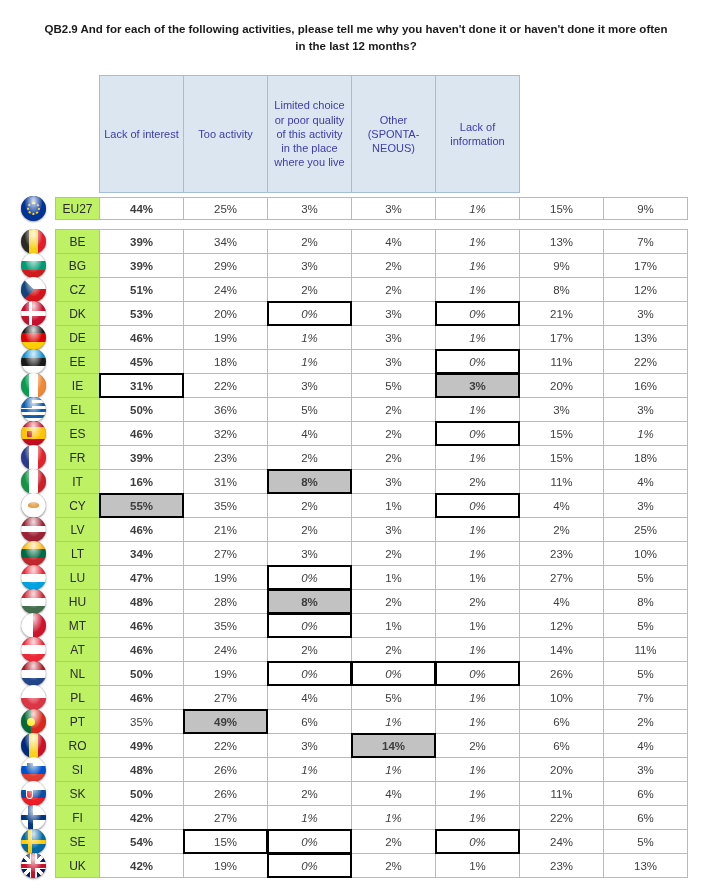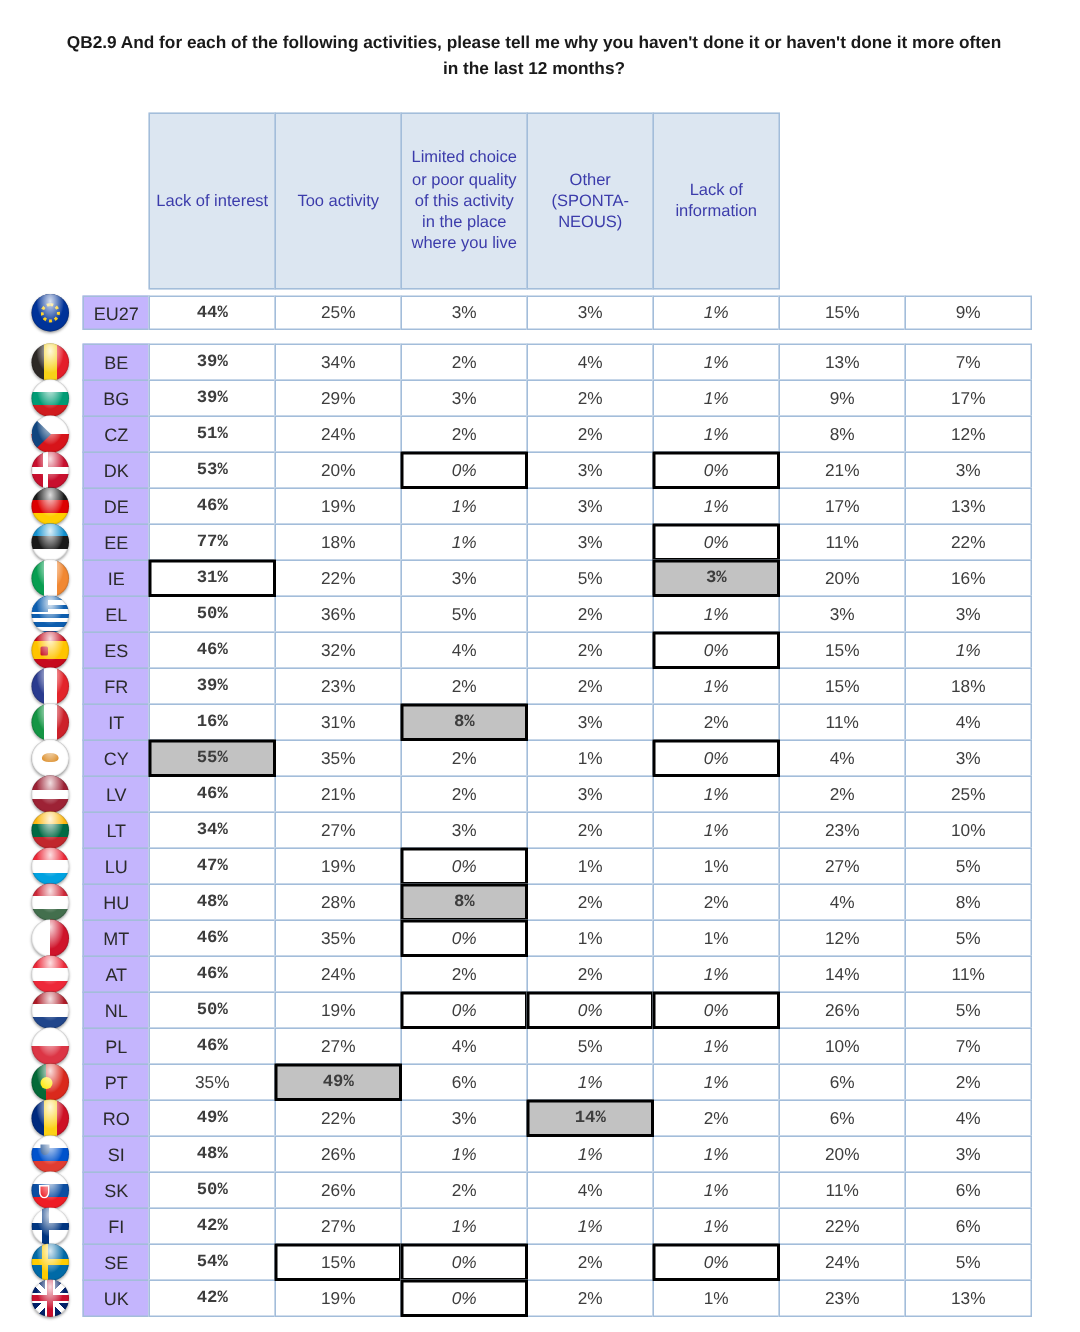--- a/index.html
+++ b/index.html
@@ -15,23 +15,23 @@
          display:flex;align-items:center;justify-content:center;text-align:center;
          font-size:11px;line-height:1.3;padding:2px 4px;}
   .rows{margin-top:4px;}
   .trow{display:flex;align-items:stretch;height:25px;}
   .trow + .trow{margin-top:-1px;}
   .trow.eu-row{height:23px;margin-bottom:9px;}
   .trow.eu-row + .trow{margin-top:0;}
   .flagwrap{width:43px;flex:0 0 auto;display:flex;align-items:center;justify-content:center;}
   .code,.cell{box-sizing:border-box;border:1px solid #a3bdda;display:flex;
               align-items:center;justify-content:center;}
-  .code{width:45px;flex:0 0 auto;background:#c4b5fd;font-size:12px;color:#2b2b2b;}
+  .code{width:45px;flex:0 0 auto;background:#bef264;font-size:12px;color:#2b2b2b;}
   .cell{width:85px;flex:0 0 auto;margin-left:-1px;background:#fff;font-size:11.5px;color:#3d3d3d;}
-  .s-b{font-weight:bold;font-family:Liberation Mono, monospace;}
+  .s-b{font-weight:bold;}
   .s-i{font-style:italic;}
   .s-n{outline:2px solid #000;outline-offset:-2px;position:relative;z-index:2;background:#fff;}
   .s-x{outline:2px solid #000;outline-offset:-2px;position:relative;z-index:2;background:#c2c2c2;}
   
   .flag{width:25px;height:25px;border-radius:50%;position:relative;flex:0 0 auto;overflow:hidden;
         box-shadow:0 1px 2px rgba(0,0,0,.4), inset 0 0 1px rgba(0,0,0,.55);}
   .flag::after{content:"";position:absolute;inset:0;border-radius:50%;
         background:radial-gradient(ellipse at 50% 20%, rgba(255,255,255,.85), rgba(255,255,255,.12) 46%, rgba(255,255,255,0) 52%);}
   .flag-eu27{background:#039;}
   .flag-eu27::before{content:"";position:absolute;inset:6px;border-radius:50%;border:2px dotted #fc0;}
@@ -175,21 +175,21 @@
           <div class="cell">3%</div>
           <div class="cell s-i">1%</div>
           <div class="cell">17%</div>
           <div class="cell">13%</div>
         </div>
         <div class="trow">
           <div class="flagwrap">
             <span class="flag flag-ee"></span>
           </div>
           <div class="code">EE</div>
-          <div class="cell s-b">77%</div>
+          <div class="cell s-b">45%</div>
           <div class="cell">18%</div>
           <div class="cell s-i">1%</div>
           <div class="cell">3%</div>
           <div class="cell s-i s-n">0%</div>
           <div class="cell">11%</div>
           <div class="cell">22%</div>
         </div>
         <div class="trow">
           <div class="flagwrap">
             <span class="flag flag-ie"></span>

